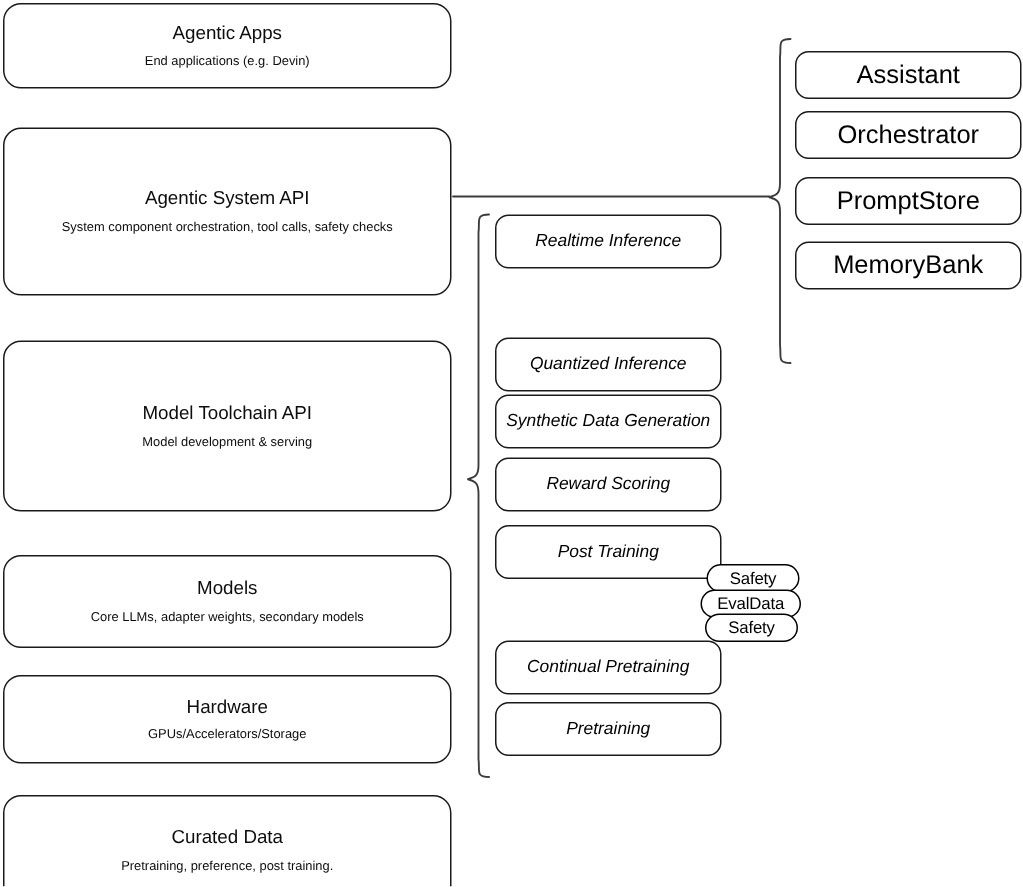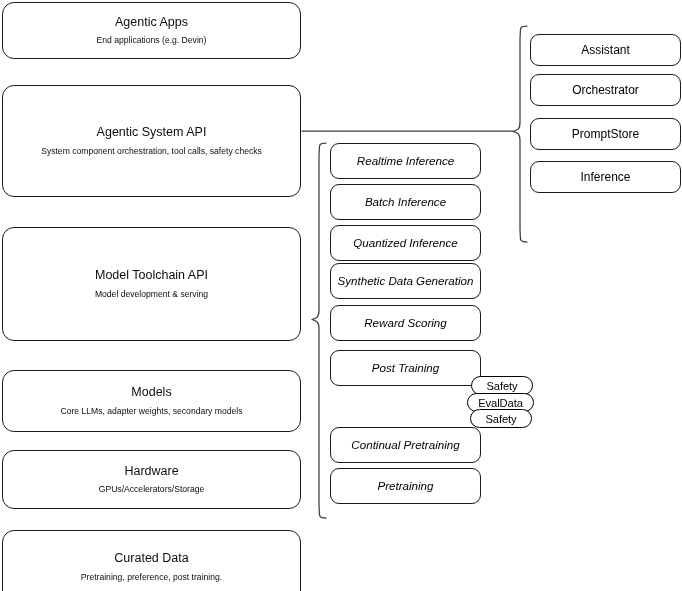--- a/index.html
+++ b/index.html
@@ -62,21 +62,21 @@
     z-index: 3;
     font-style: italic;
   }
 
   
   .right-box {
     left: 530px;
     width: 151px;
     height: 32px;
     border-radius: 9px;
-    font-size: 12px;
+    font-size: 17px;
     z-index: 3;
   }
 
   
   .pill {
     position: absolute;
     box-sizing: border-box;
     border: 1.4px solid #000000;
     border-radius: 999px;
     background: #ffffff;
@@ -157,30 +157,29 @@
     <div class="layer-title">Hardware</div>
     <div class="layer-sub">GPUs/Accelerators/Storage</div>
   </div>
 
   <div class="box layer-box" style="top:530px;height:74px">
     <div class="layer-title">Curated Data</div>
     <div class="layer-sub">Pretraining, preference, post training.</div>
   </div>
 
   <div class="box mid-box" style="top:143px">Realtime Inference</div>
-  <div class="box mid-box" style="top:184px">Batch Inference</div>
   <div class="box mid-box" style="top:225px">Quantized Inference</div>
   <div class="box mid-box" style="top:263px">Synthetic Data Generation</div>
   <div class="box mid-box" style="top:305px">Reward Scoring</div>
   <div class="box mid-box" style="top:350px">Post Training</div>
   <div class="box mid-box" style="top:427px">Continual Pretraining</div>
   <div class="box mid-box" style="top:468px">Pretraining</div>
 
   <div class="pill" style="left:471px;top:376px;width:62px;height:19px">Safety</div>
   <div class="pill" style="left:467px;top:393px;width:67px;height:19px">EvalData</div>
   <div class="pill" style="left:470px;top:409px;width:62px;height:19px">Safety</div>
 
   <div class="box right-box" style="top:34px">Assistant</div>
   <div class="box right-box" style="top:118px">PromptStore</div>
   <div class="box right-box" style="top:74px">Orchestrator</div>
-  <div class="box right-box" style="top:161px">Inference</div>
+  <div class="box right-box" style="top:161px">MemoryBank</div>
 
 </div>
 
 </body></html>

